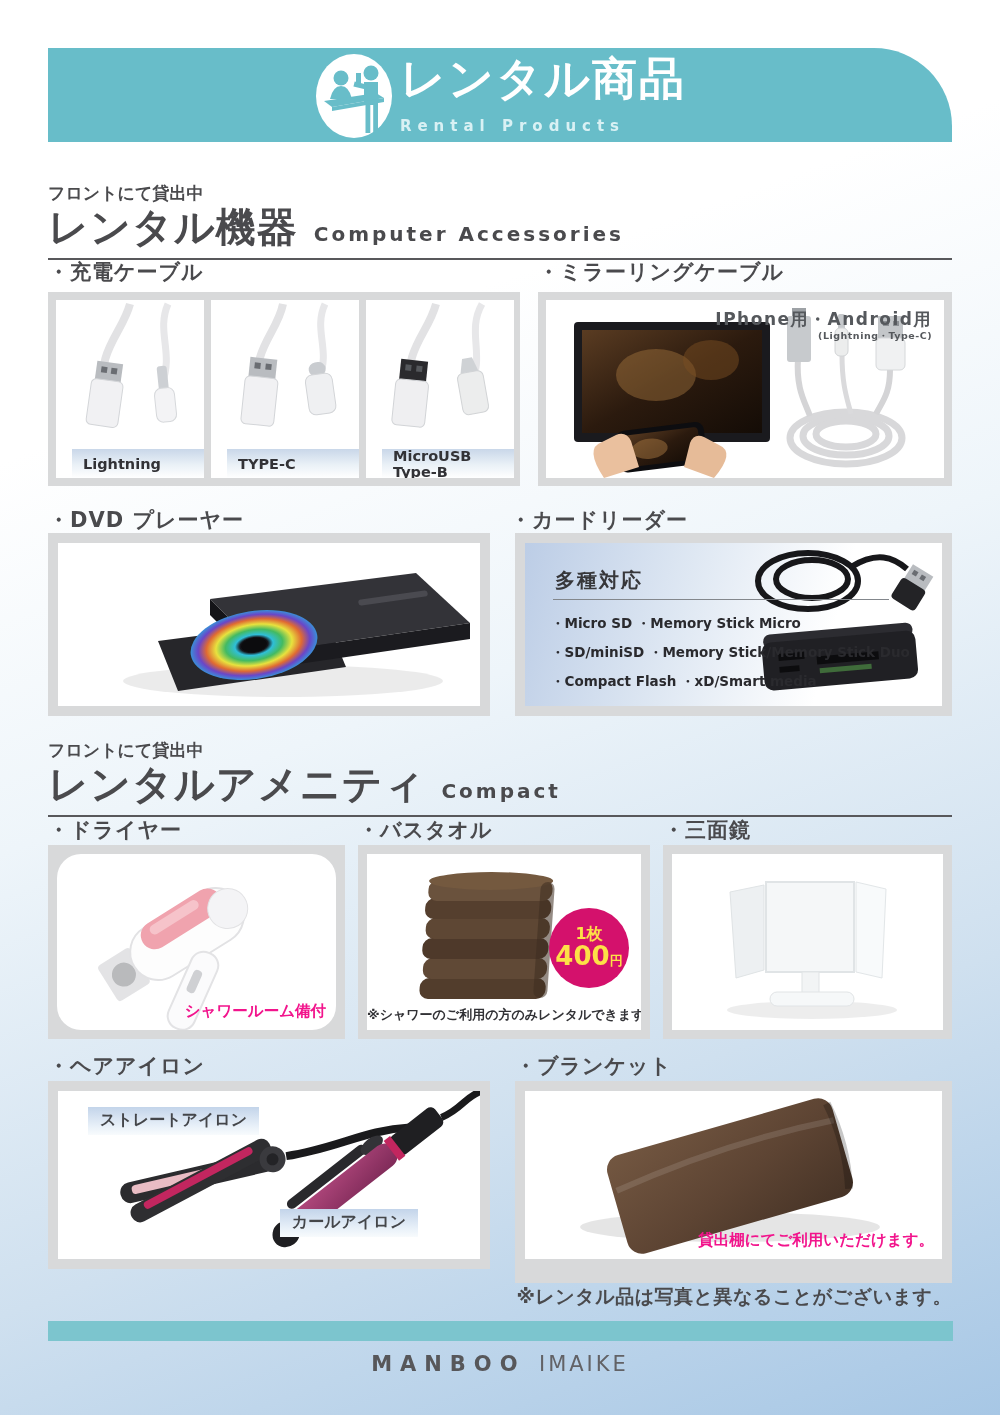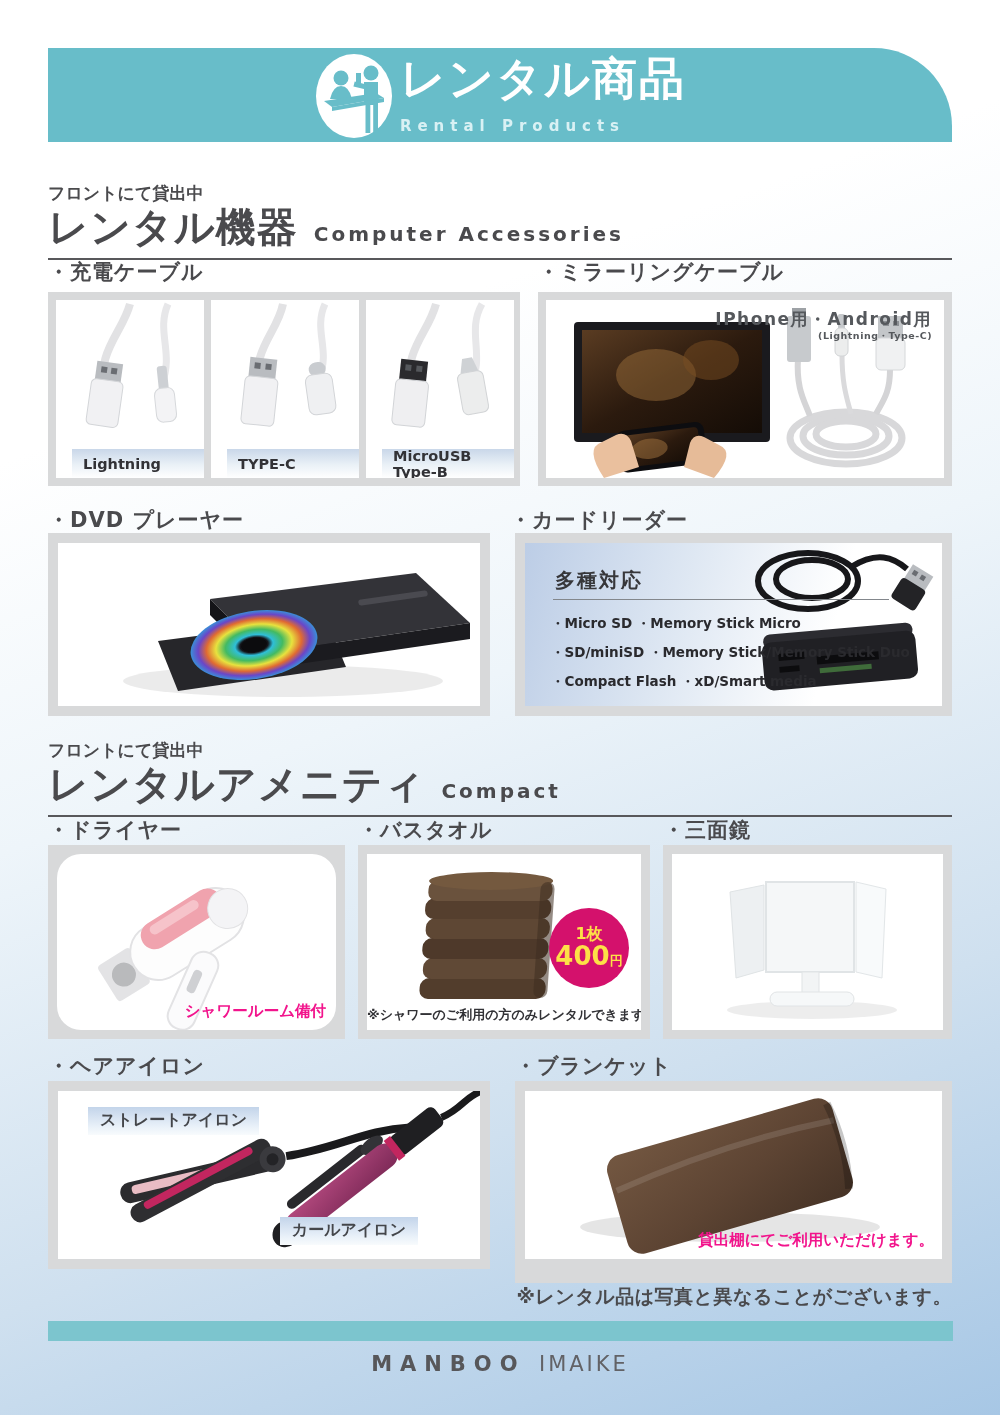--- a/index.html
+++ b/index.html
@@ -372,21 +372,21 @@
           <path d="M118,4 C140,10 150,2 166,8" stroke="#1a1a1c" stroke-width="7" fill="none"></path>
           <rect x="-58" y="-25" width="98" height="10" rx="5" fill="#29292c"></rect>
           <ellipse cx="46" cy="-17" rx="13" ry="7" fill="#333337"></ellipse>
           <rect x="-72" y="-13" width="134" height="25" rx="12" fill="url(#pkg)"></rect>
           <ellipse cx="-76" cy="0" rx="14" ry="13" fill="#1e1e21"></ellipse>
           <rect x="62" y="-12" width="56" height="23" rx="6" fill="#1f1f22"></rect>
           <rect x="58" y="-13" width="8" height="25" fill="#c2265f"></rect>
         </g>
       </svg>
       <div class="chip" style="left:30px;top:16px;">ストレートアイロン</div>
-      <div class="chip" style="right:62px;bottom:14px;">カールアイロン</div>
+      <div class="chip" style="right:62px;bottom:22px;">カールアイロン</div>
     </div>
   </div>
 
   <div class="panel" style="left:515px;top:1081px;width:437px;height:202px;">
     <div class="card" style="left:10px;top:10px;width:417px;height:168px;">
       <svg viewBox="0 0 417 168" width="417" height="168">
         <defs>
           <linearGradient id="blg" x1="0" y1="0" x2="1" y2="1">
             <stop offset="0" stop-color="#735741"></stop>
               <stop offset=".55" stop-color="#5d4433"></stop>

